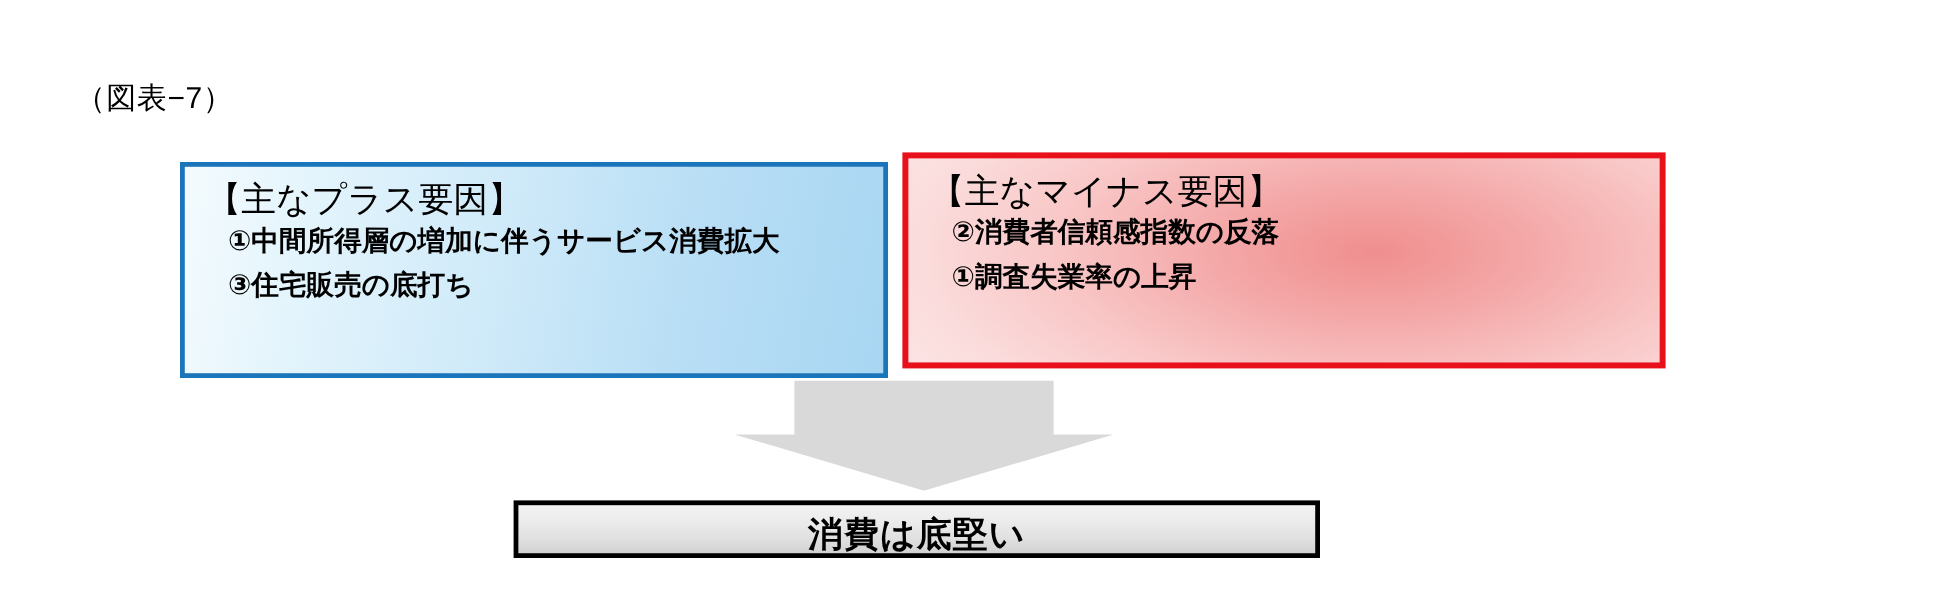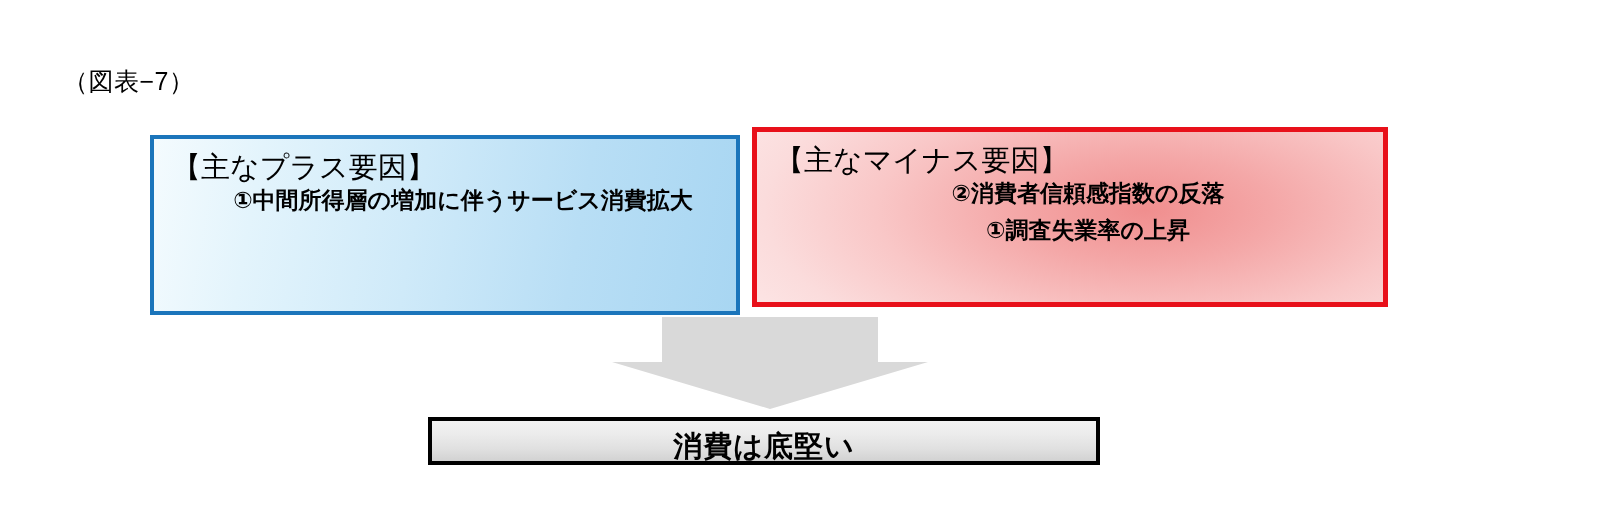--- a/index.html
+++ b/index.html
@@ -85,21 +85,20 @@
     line-height: 1.0;
     margin: 0 0 7px 0;
     white-space: nowrap;
     letter-spacing: 0px;
   }
 
   .box-list {
     list-style: none;
     margin: 0;
     padding: 0;
-    text-align: center;
   }
 
   .box-list li {
     font-size: 23px;
     font-weight: bold;
     color: #000000;
     line-height: 1.0;
     white-space: nowrap;
     padding-left: 18px;
     margin-bottom: 14px;
@@ -149,20 +148,21 @@
 
 <div id="canvas">
 
   <div class="fig-caption">（図表−7）</div>
 
   <div class="factor-box plus">
     <div class="box-inner">
       <div class="box-heading">【主なプラス要因】</div>
       <ul class="box-list">
         <li>①中間所得層の増加に伴うサービス消費拡大</li>
+        <li>③住宅販売の底打ち</li>
       </ul>
     </div>
   </div>
 
   <div class="factor-box minus">
     <div class="box-inner">
       <div class="box-heading">【主なマイナス要因】</div>
       <ul class="box-list">
         <li>②消費者信頼感指数の反落</li>
         <li>①調査失業率の上昇</li>

